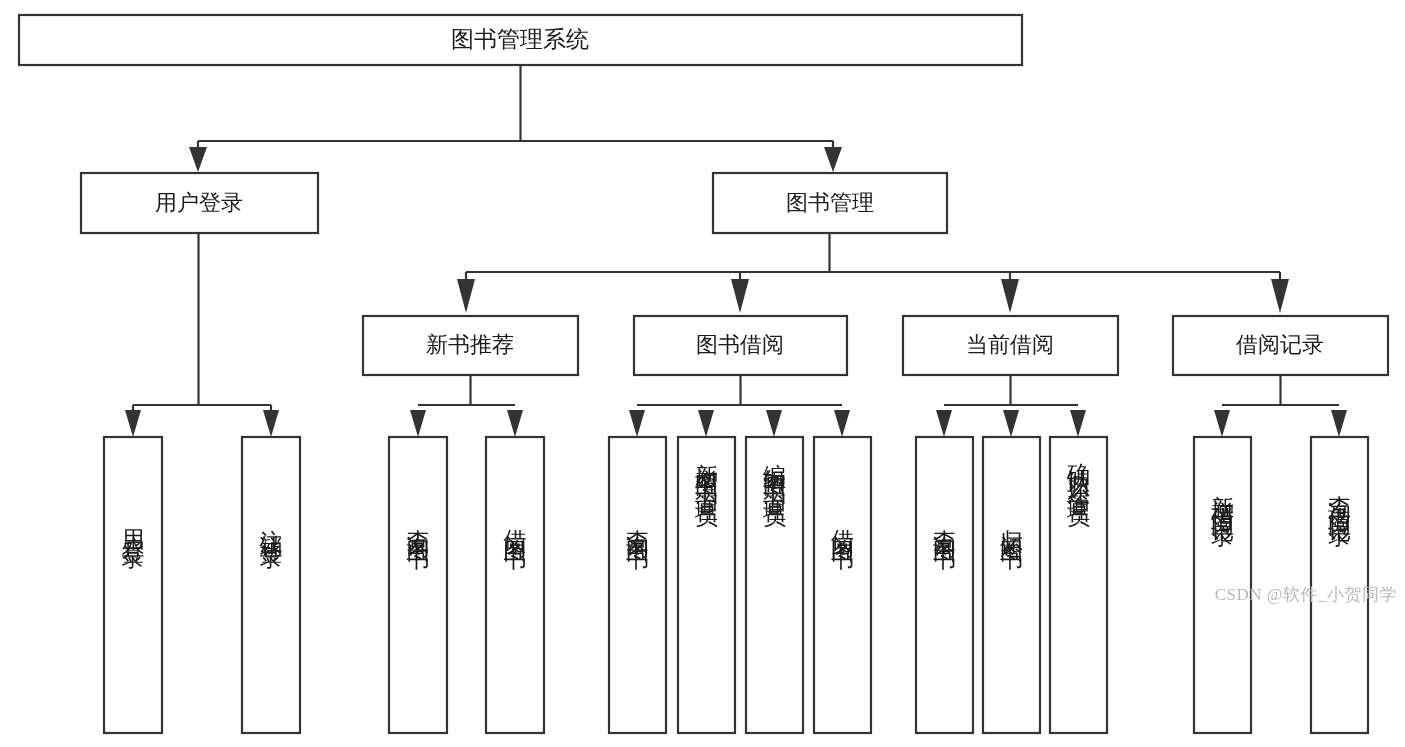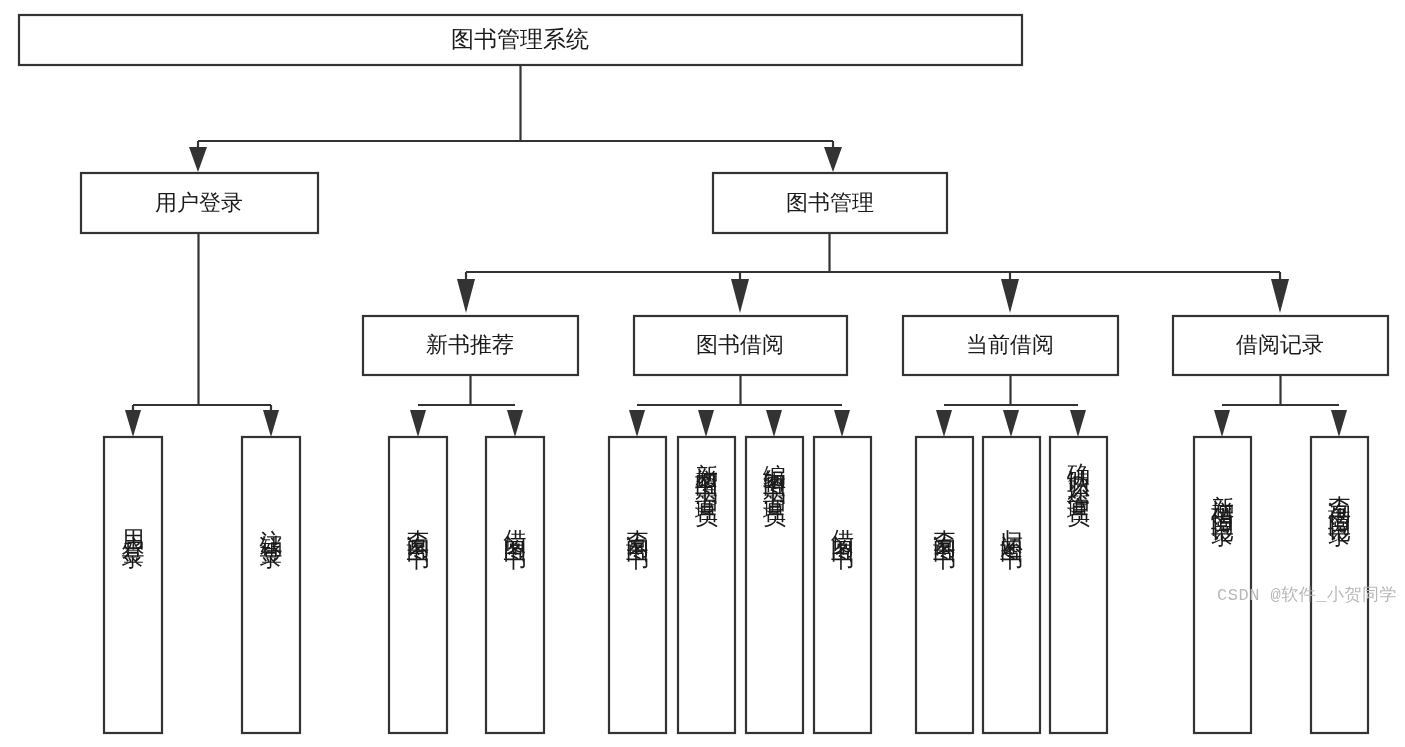--- a/index.html
+++ b/index.html
@@ -72,21 +72,21 @@
     line-height: 1.0;
     letter-spacing: 6px;
     color: #1a1a1a;
     white-space: nowrap;
     text-align: center;
   }
   .watermark {
     position: absolute;
     right: 8px;
     bottom: 6px;
-    font-family: Liberation Mono, monospace;
+    font-family: Liberation Serif, serif;
     font-size: 17px;
     color: #b8b8b8;
     letter-spacing: 0.5px;
     white-space: nowrap;
   }
 </style>
 </head>
 <body>
 
 <div id="diagram-root">

